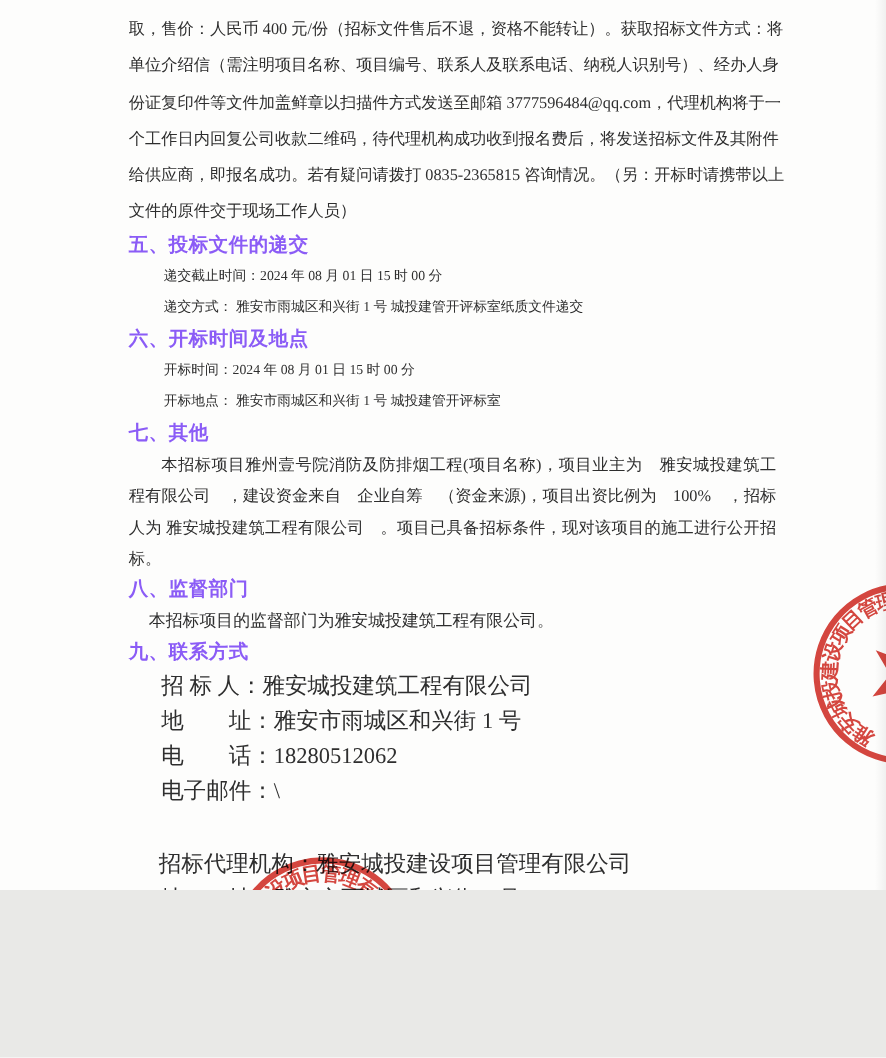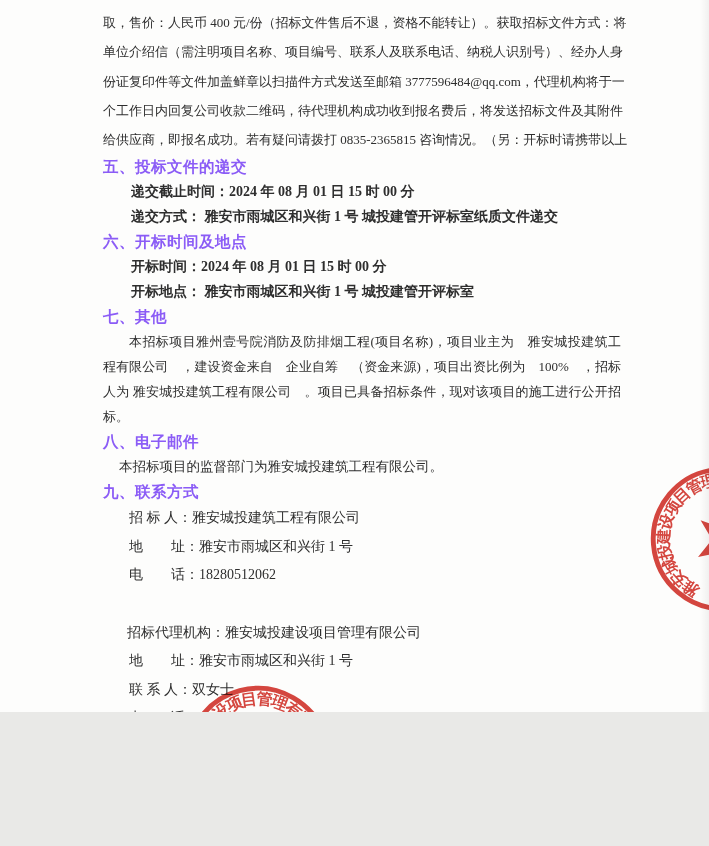--- a/index.html
+++ b/index.html
@@ -28,35 +28,34 @@
     white-space:nowrap;
     text-align:justify; text-align-last:justify;
     text-justify:inter-character;
   }
   .pline.last { text-align-last:left; }
   .sec-h {
     font-size:15.5px; font-weight:bold; line-height:25px;
     color:#8b5cf6; letter-spacing:0.5px;
   }
   .row {
-    font-size:14px; line-height:25px; padding-left:28px;
+    font-size:11px; line-height:25px; padding-left:28px;
     white-space:nowrap;
-    font-weight:bold;
   }
   .b7 {
     font-size:13px; line-height:25px;
     white-space:nowrap;
     text-align:justify; text-align-last:justify;
     text-justify:inter-character;
   }
   .b7.first { text-indent:26px; }
   .b7.last { text-align-last:left; }
   .b8 { font-size:13.5px; line-height:25px; padding-left:16px; white-space:nowrap; }
   .crow {
-    font-size:14px; line-height:28.2px; padding-left:26px;
+    font-size:18px; line-height:28.2px; padding-left:26px;
     white-space:nowrap;
   }
   .agency { margin-top:30px; }
   .crow.noindent { padding-left:0;margin-left:24px; }
   .stamp {
     position:absolute;
     color:#d3362e;
     mix-blend-mode:multiply;
     opacity:0.92;
   }
@@ -74,43 +73,45 @@
 <div class="page">
 
   <div class="content">
 
     <div>
       <div class="pline">取，售价：人民币 400 元/份（招标文件售后不退，资格不能转让）。获取招标文件方式：将</div>
       <div class="pline">单位介绍信（需注明项目名称、项目编号、联系人及联系电话、纳税人识别号）、经办人身</div>
       <div class="pline">份证复印件等文件加盖鲜章以扫描件方式发送至邮箱 3777596484@qq.com，代理机构将于一</div>
       <div class="pline">个工作日内回复公司收款二维码，待代理机构成功收到报名费后，将发送招标文件及其附件</div>
       <div class="pline">给供应商，即报名成功。若有疑问请拨打 0835-2365815 咨询情况。（另：开标时请携带以上</div>
+      <div class="pline last">文件的原件交于现场工作人员）</div>
     </div>
 
     <div class="sec-h">五、投标文件的递交</div>
     <div class="row">递交截止时间：2024 年 08 月 01 日  15 时 00 分</div>
     <div class="row">递交方式：  雅安市雨城区和兴街 1 号   城投建管开评标室纸质文件递交</div>
 
     <div class="sec-h">六、开标时间及地点</div>
     <div class="row">开标时间：2024 年 08 月 01 日  15 时 00 分</div>
     <div class="row">开标地点：  雅安市雨城区和兴街 1 号   城投建管开评标室</div>
 
     <div class="sec-h">七、其他</div>
     <div class="b7 first">本招标项目雅州壹号院消防及防排烟工程(项目名称)，项目业主为　雅安城投建筑工</div>
     <div class="b7">程有限公司　，建设资金来自　企业自筹　（资金来源)，项目出资比例为　100%　，招标</div>
     <div class="b7">人为 雅安城投建筑工程有限公司　。项目已具备招标条件，现对该项目的施工进行公开招</div>
     <div class="b7 last">标。</div>
 
-    <div class="sec-h">八、电子邮件</div>
+    <div class="sec-h">八、监督部门</div>
     <div class="b8">本招标项目的监督部门为雅安城投建筑工程有限公司。</div>
 
     <div class="sec-h">九、联系方式</div>
     <div class="crow">招 标 人：雅安城投建筑工程有限公司</div>
     <div class="crow">地　　址：雅安市雨城区和兴街 1 号</div>
     <div class="crow">电　　话：18280512062</div>
+    <div class="crow">电子邮件：\</div>
 
     <div class="agency">
       <div class="crow noindent">招标代理机构：雅安城投建设项目管理有限公司</div>
       <div class="crow">地　　址：雅安市雨城区和兴街 1 号</div>
       <div class="crow">联 系 人：双女士</div>
       <div class="crow">电　　话：0835-2365815</div>
       <div class="crow">电子邮件： \</div>
     </div>
 
   </div>

